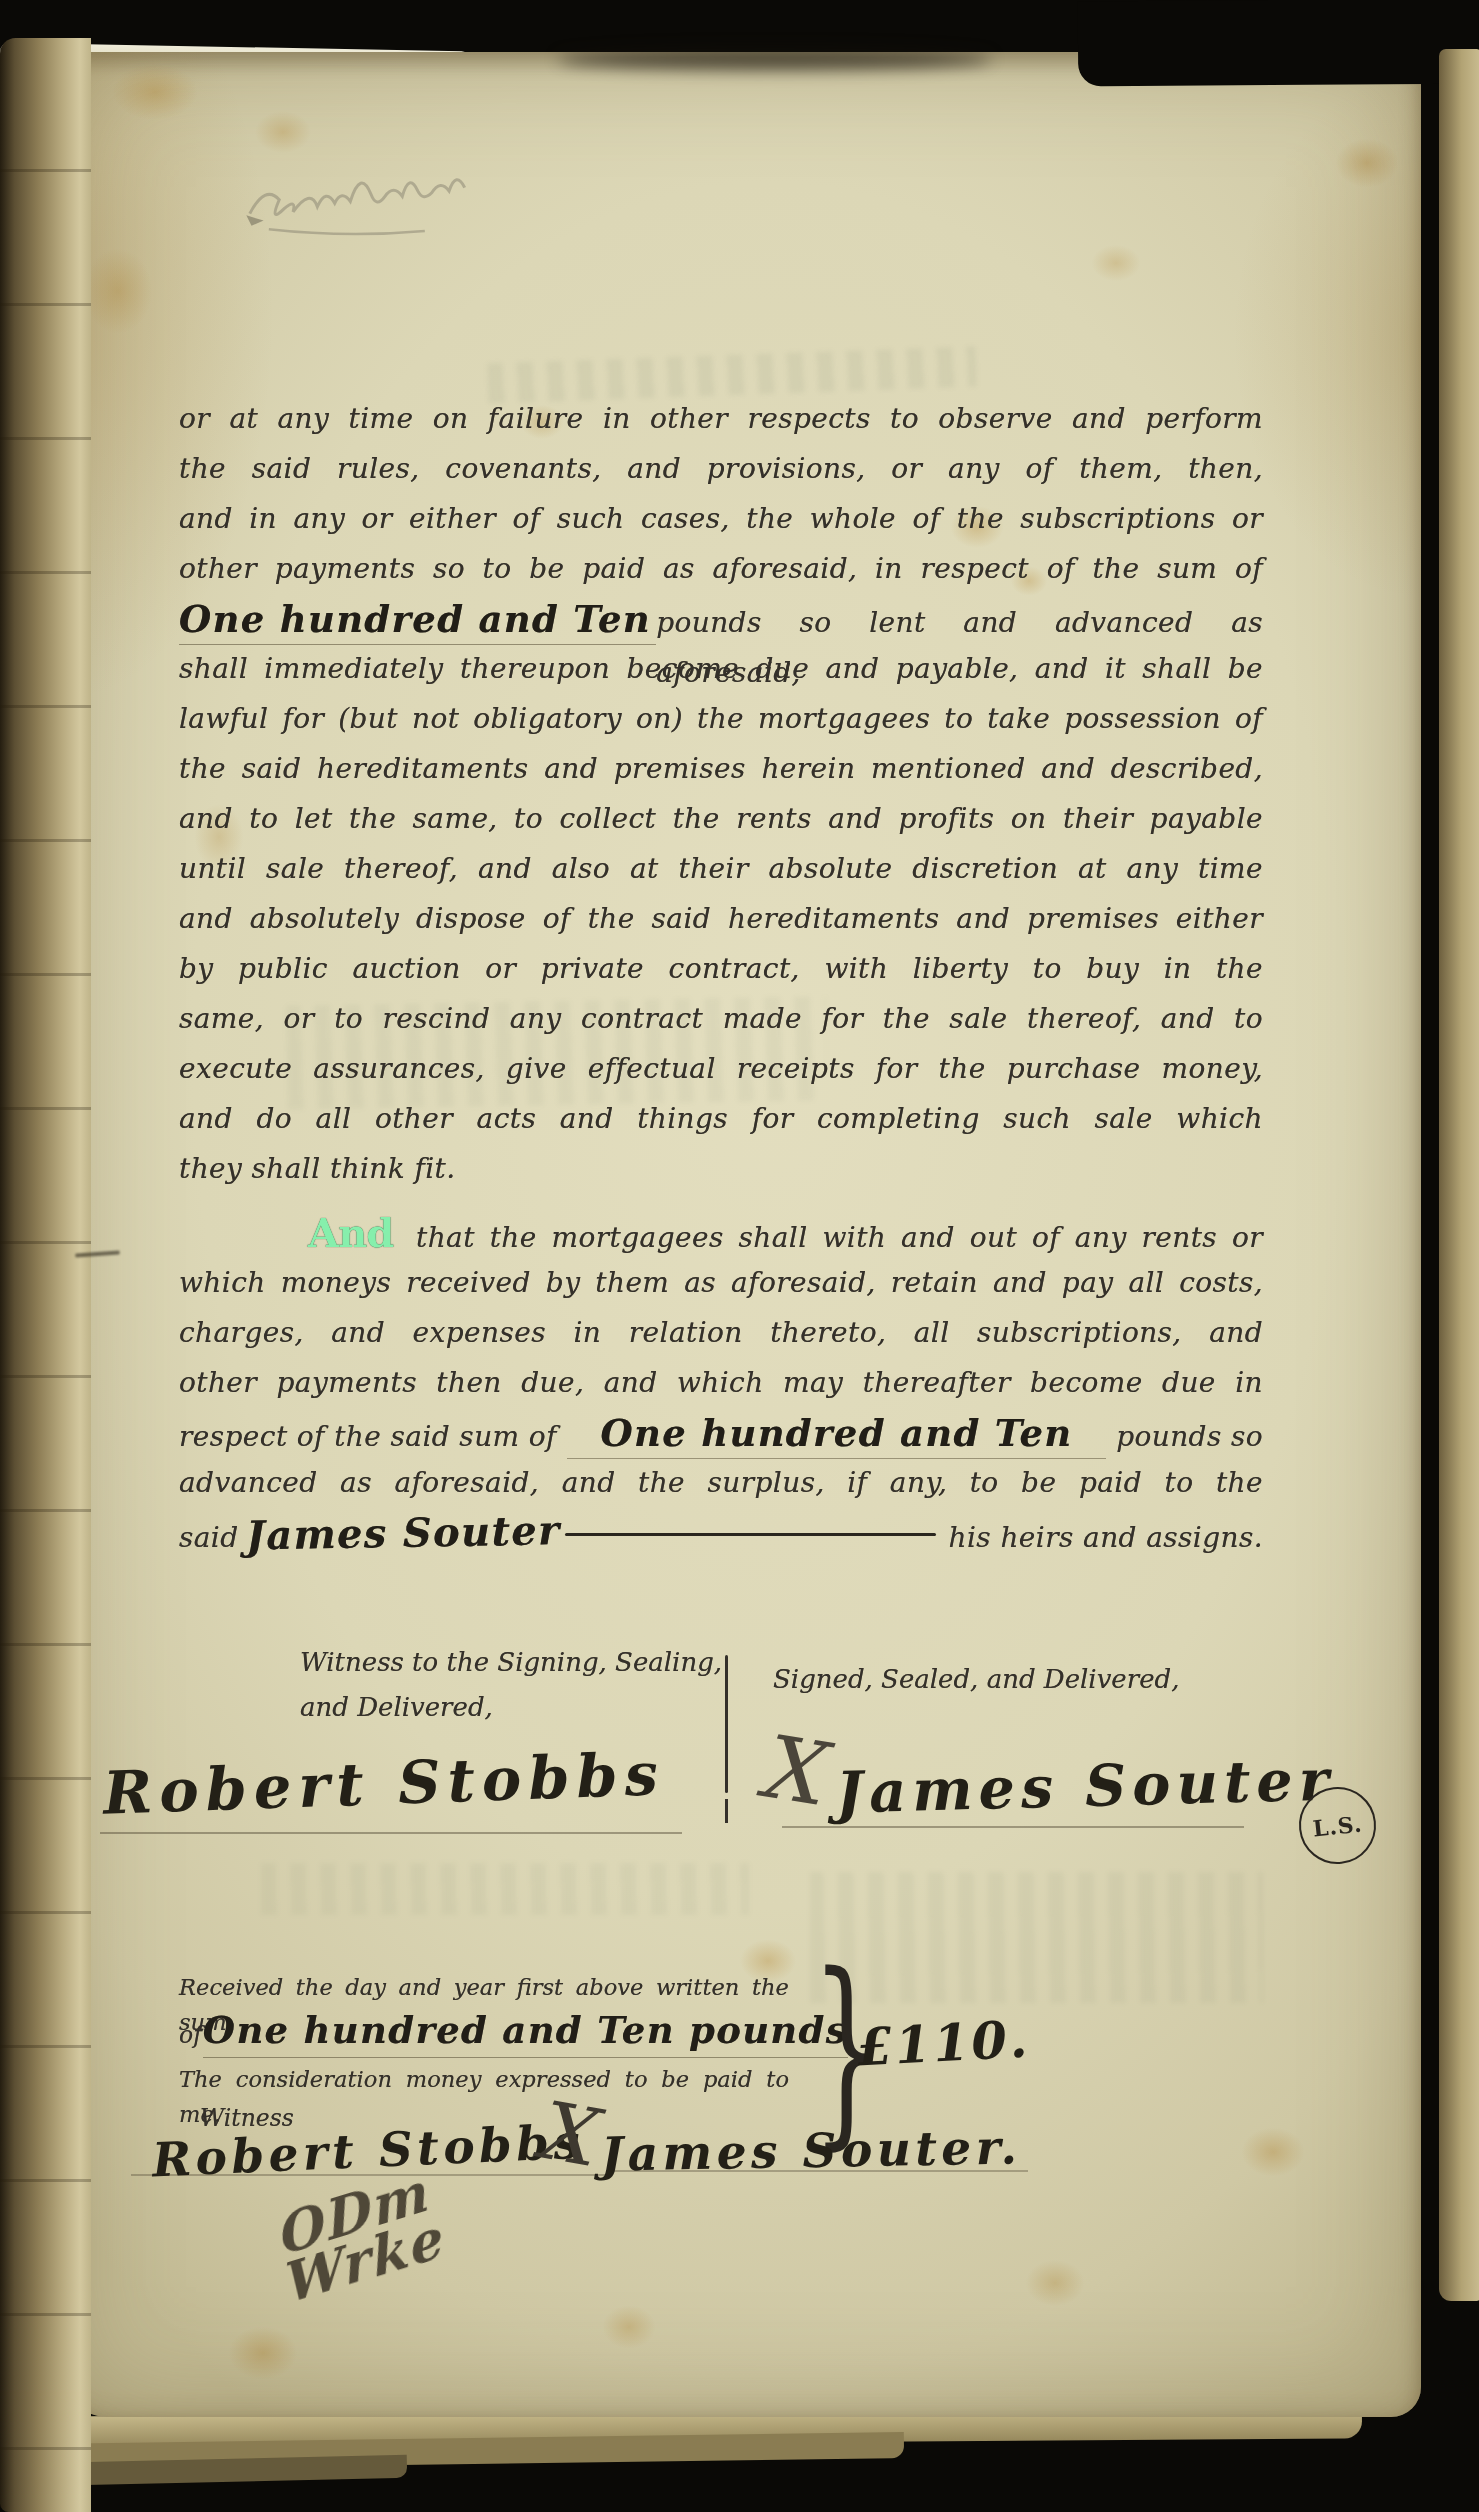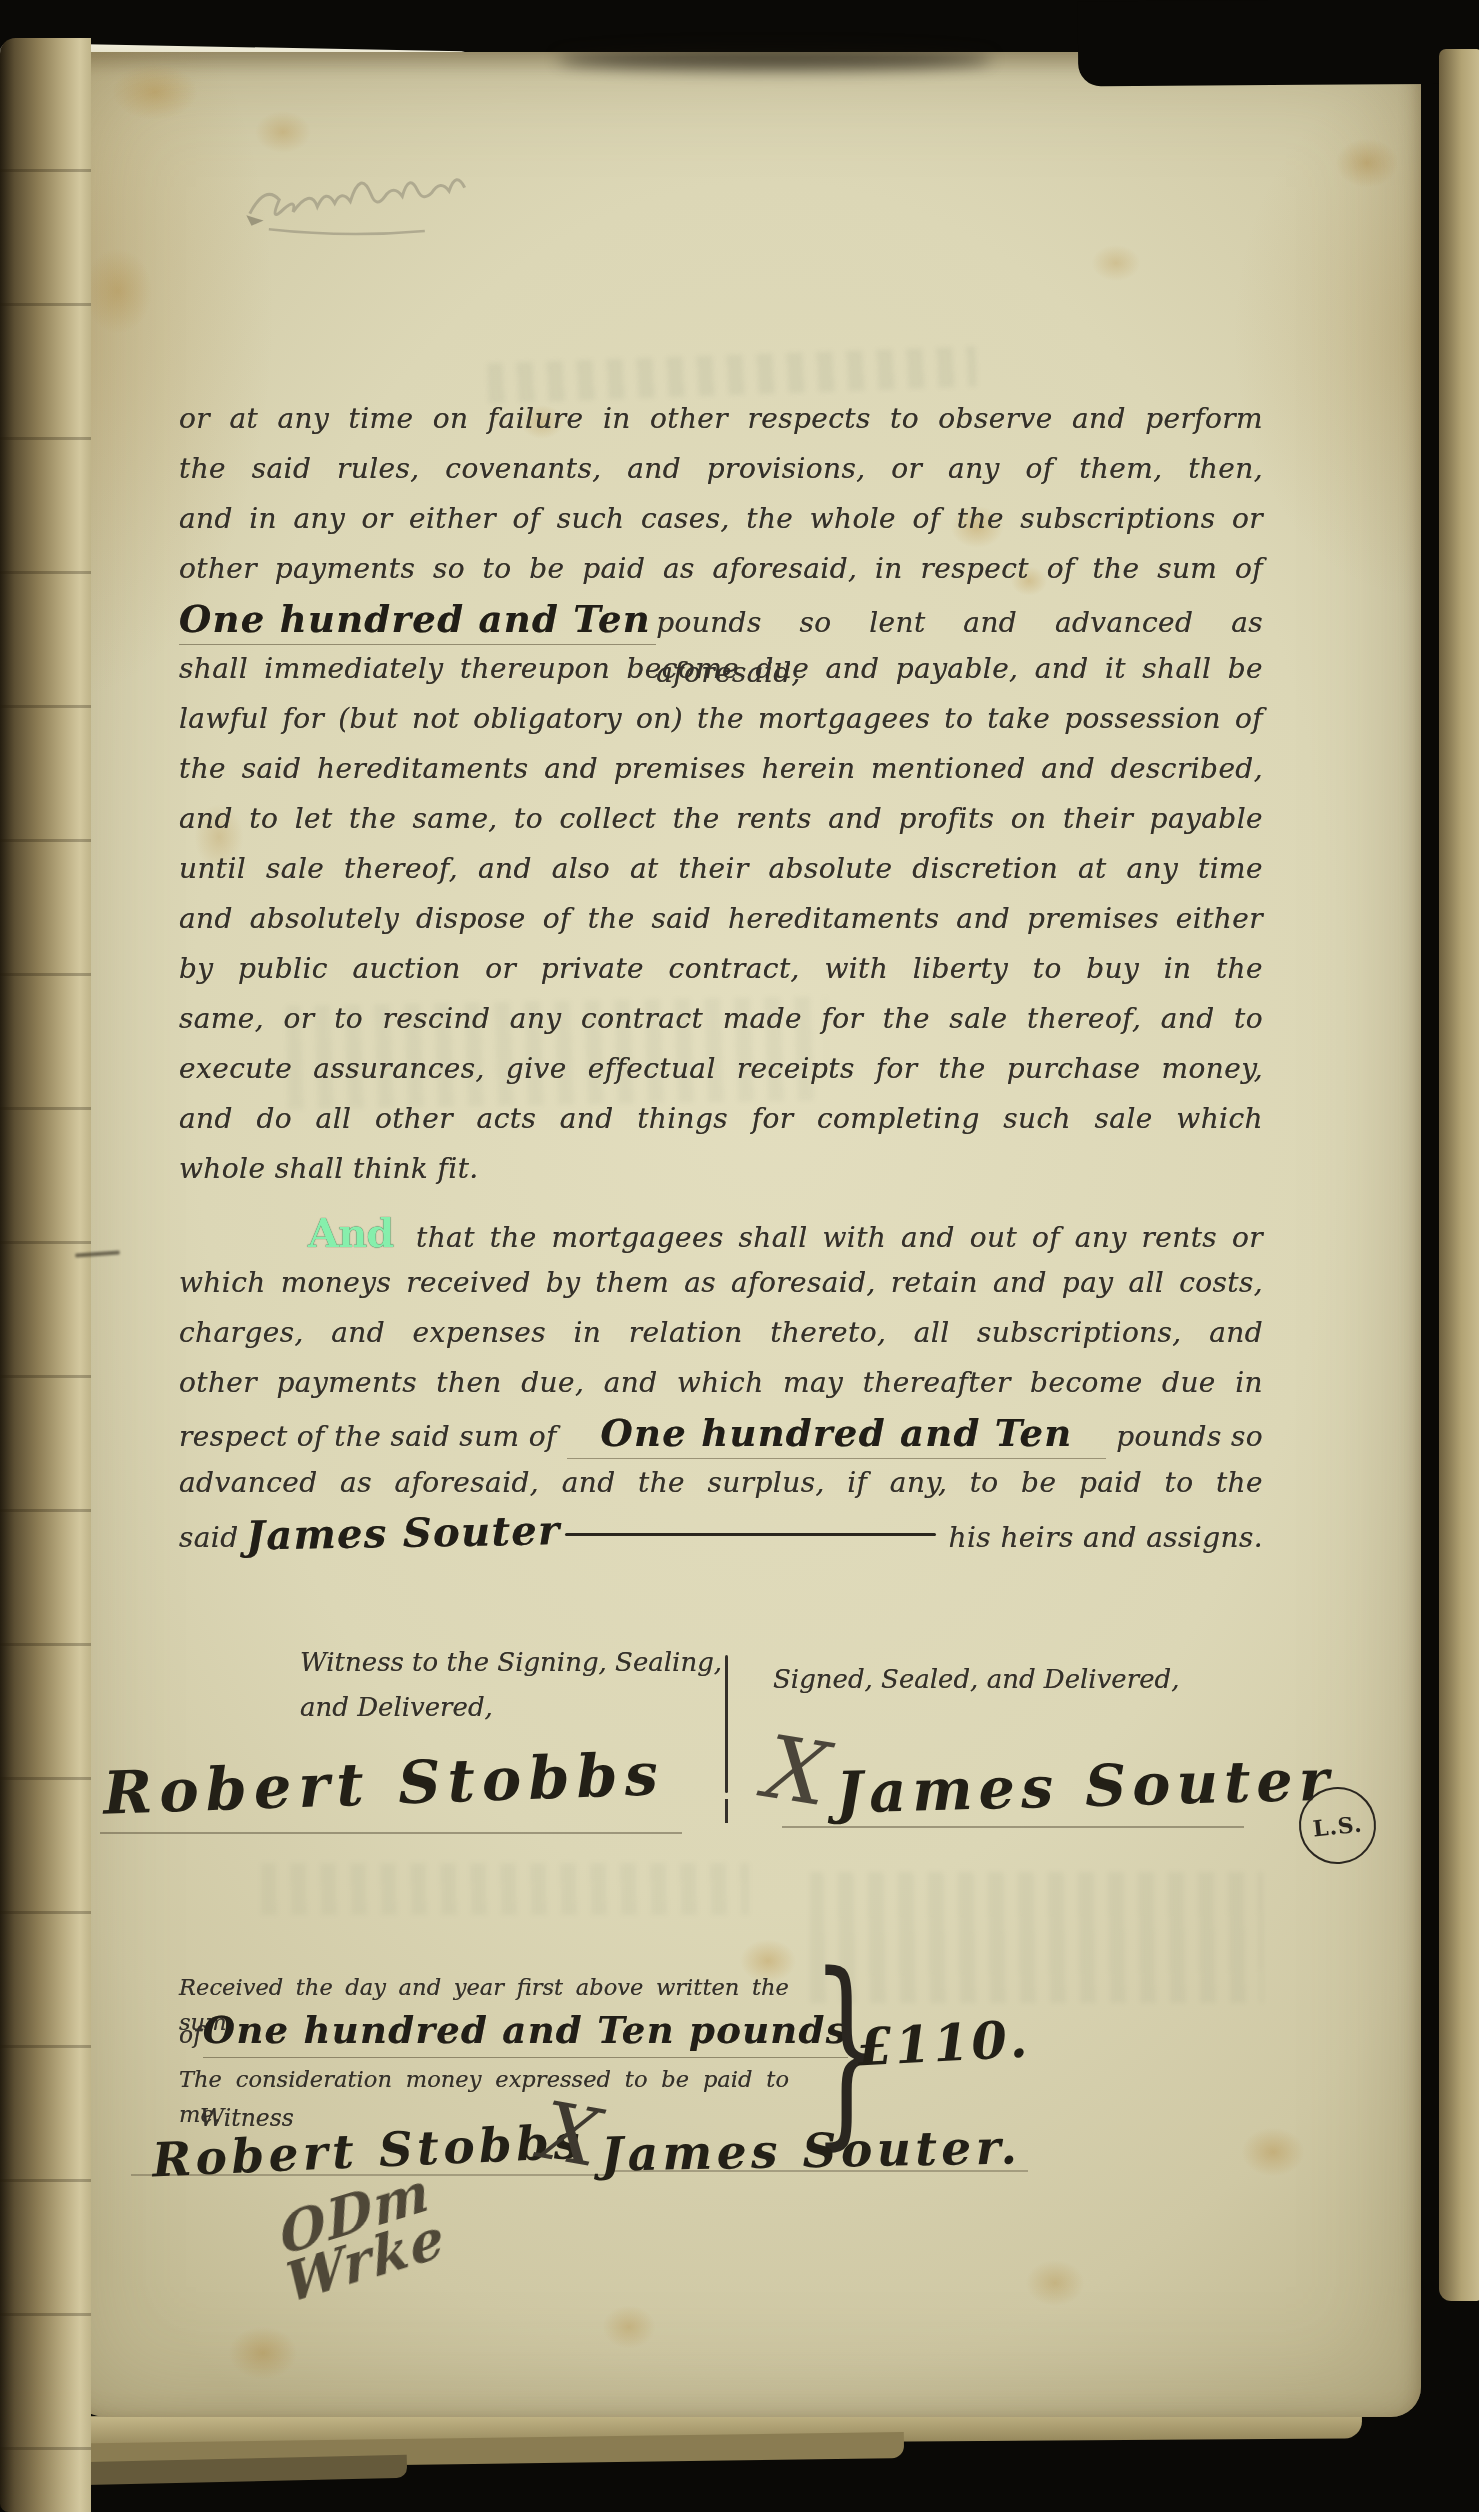--- a/index.html
+++ b/index.html
@@ -163,21 +163,21 @@
         <div class="tl">lawful for (but not obligatory on) the mortgagees to take possession of</div>
         <div class="tl">the said hereditaments and premises herein mentioned and described,</div>
         <div class="tl">and to let the same, to collect the rents and profits on their payable</div>
         <div class="tl">until sale thereof, and also at their absolute discretion at any time</div>
         <div class="tl">and absolutely dispose of the said hereditaments and premises either</div>
         <div class="tl">by public auction or private contract, with liberty to buy in the</div>
         <div class="tl">same, or to rescind any contract made for the sale thereof, and to</div>
         <div class="tl">execute assurances, give effectual receipts for the purchase money,</div>
         <div class="tl">and do all other acts and things for completing such sale which</div>
       </div>
-    <div class="tl-left">whole shall think fit.</div>
+    <div class="tl-left">they shall think fit.</div>
 
     <div class="lf p2">
       <span class="gothic">And</span>
       <span class="rest">that the mortgagees shall with and out of any rents or</span>
     </div>
     <div>
 
     <div class="tl">which moneys received by them as aforesaid, retain and pay all costs,</div>
         <div class="tl">charges, and expenses in relation thereto, all subscriptions, and</div>
         <div class="tl">other payments then due, and which may thereafter become due in</div>

